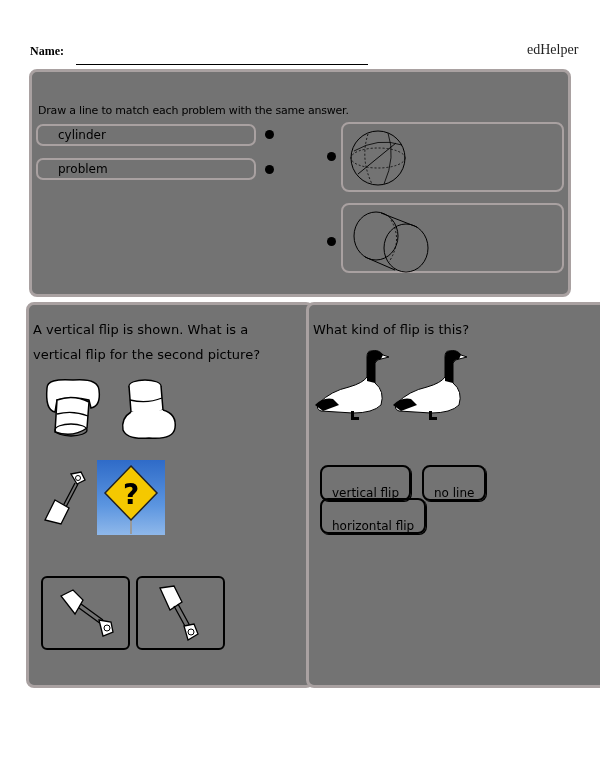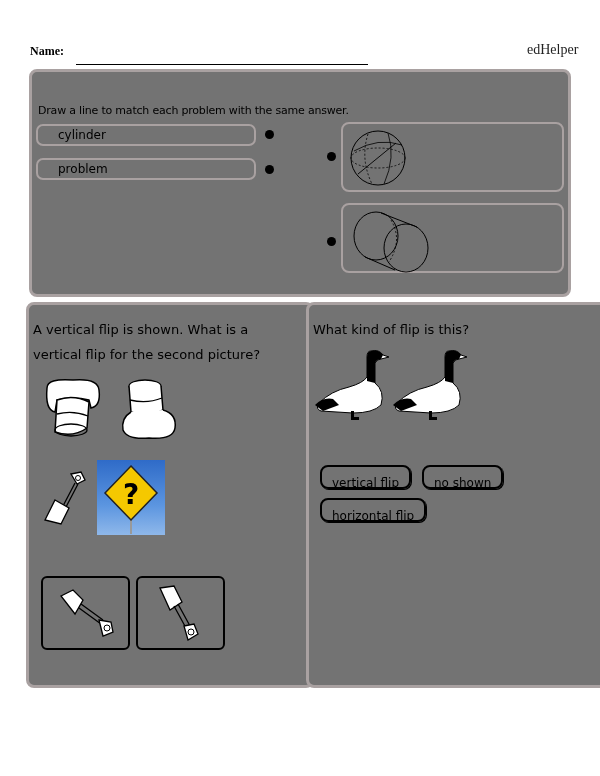--- a/index.html
+++ b/index.html
@@ -10,21 +10,21 @@
     .panel { position: absolute; border: 3px solid #a9a1a1; border-radius: 8px; box-sizing: border-box; background: #737373; }
     #p1 { left: 29px; top: 69px; width: 542px; height: 228px; }
     #p2 { left: 26px; top: 302px; width: 288px; height: 386px; }
     #p3 { left: 306px; top: 302px; width: 304px; height: 386px; }
     .instr { position: absolute; left: 6px; top: 32px; font-size: 11px; letter-spacing: -0.2px; }
     .word-box { position: absolute; left: 4px; width: 220px; height: 22px; border: 2px solid #a9a1a1; border-radius: 7px; box-sizing: border-box; font-size: 12px; line-height: 18px; padding-left: 20px; }
     .dot { position: absolute; width: 9px; height: 9px; border-radius: 50%; background: #000; }
     .pic-box { position: absolute; left: 309px; width: 223px; height: 70px; border: 2.5px solid #a9a1a1; border-radius: 8px; box-sizing: border-box; }
     .q-text { position: absolute; left: 4px; top: 12px; font-size: 13px; line-height: 25px; }
     .opt-box { position: absolute; border: 2px solid #000; border-radius: 6px; box-sizing: border-box; }
-    .pill { position: absolute; height: 24px; border: 2px solid #000; border-radius: 8px; box-sizing: border-box; font-size: 12px; line-height: 20px; padding: 6px 10px; white-space: nowrap; box-shadow: 1px 1px 0 #000; }
+    .pill { position: absolute; height: 24px; border: 2px solid #000; border-radius: 8px; box-sizing: border-box; font-size: 12px; line-height: 20px; padding: 16px 10px; white-space: nowrap; box-shadow: 1px 1px 0 #000; }
     svg { position: absolute; overflow: visible; }
   </style>
 </head>
 <body>
 
 <div class="brand">edHelper</div>
 <div class="name-label">Name:</div>
 <div class="name-line"></div>
 
 <div id="p1" class="panel">
@@ -124,15 +124,15 @@
   </svg>
   <svg style="left:82px; top:42px" width="76" height="74" viewBox="0 0 76 74">
     <path d="M58 4 Q66 2 70 8 L76 10 L68 12 Q64 12 62 16 L62 36 Q72 44 68 58 Q60 66 40 66 L8 64 Q2 62 6 56 Q18 44 36 40 Q50 36 54 30 L54 10 Q54 4 58 4 Z" fill="#fff" stroke="#000" stroke-width="1"></path>
     <path d="M58 4 Q66 2 70 8 L68 12 Q64 12 62 16 L62 36 L54 34 L54 10 Q54 4 58 4 Z" fill="#000"></path>
     <path d="M2 58 Q10 50 20 52 L26 58 L10 64 Z" fill="#000"></path>
     <rect x="38" y="64" width="3" height="8" fill="#000"></rect>
     <rect x="38" y="70" width="8" height="3" fill="#000"></rect>
   </svg>
 
   <div class="pill" style="left:11px; top:160px">vertical flip</div>
-  <div class="pill" style="left:113px; top:160px">no shown</div>
+  <div class="pill" style="left:113px; top:160px">no line</div>
   <div class="pill" style="left:11px; top:193px">horizontal flip</div>
 </div>
 
 </body></html>

